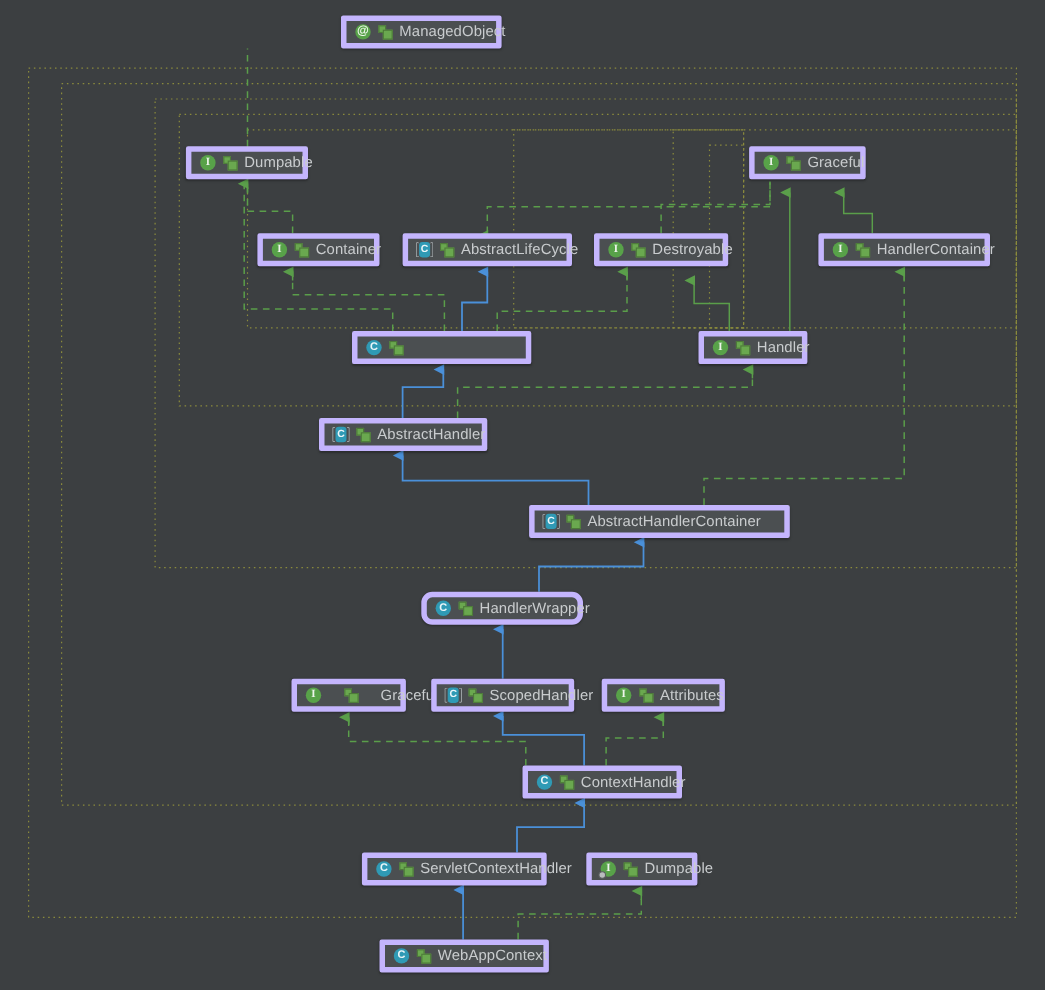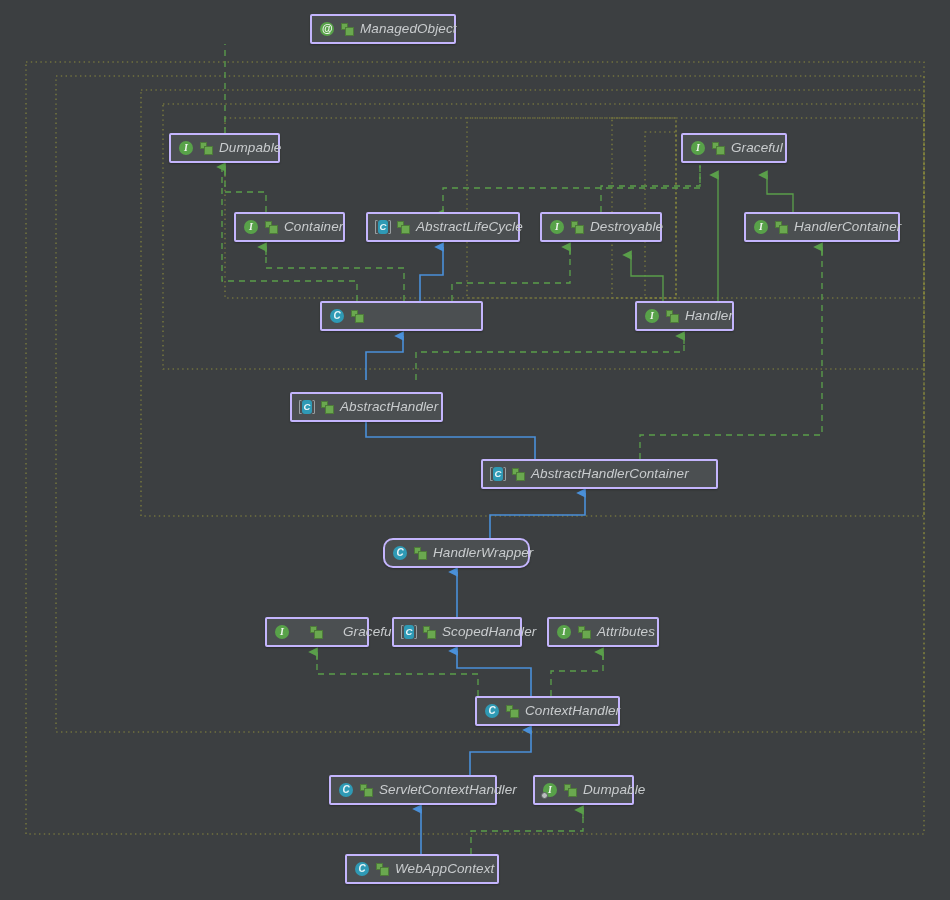--- a/index.html
+++ b/index.html
@@ -16,26 +16,25 @@
 
   .node{
     position:absolute;
     display:flex;
     align-items:center;
     gap:6px;
     height:30px;
     padding:0 11px 0 7px;
     box-sizing:border-box;
     background:#4b4f51;
-    border:2px solid #c4b5fd;
+    border:5px solid #c4b5fd;
     border-radius:2px;
     white-space:nowrap;
     box-shadow:0 1px 2px rgba(0,0,0,.30);
     z-index:5;
-    font-style:italic;
   }
   .node .label{
     color:#c9ccce;
     font-size:13.5px;
     line-height:30px;
     letter-spacing:.1px;
   }
 
   
   .ticon{
@@ -247,21 +246,21 @@
       </div>
       <div class="node" style="left: 320px; top: 301px; width: 163px;">
         <span class="ticon cls"></span>
         <span class="vis"></span>
       </div>
       <div class="node" style="left: 635px; top: 301px; width: 99px;">
         <span class="ticon iface"></span>
         <span class="vis"></span>
         <span class="label">Handler</span>
       </div>
-      <div class="node" style="left: 290px; top: 380px; width: 153px; margin-top: 12px;">
+      <div class="node" style="left: 290px; top: 380px; width: 153px;">
         <span class="ticon abs">
           <span class="br"></span>
         </span>
         <span class="vis"></span>
         <span class="label">AbstractHandler</span>
       </div>
       <div class="node" style="left: 481px; top: 459px; width: 237px;">
         <span class="ticon abs">
           <span class="br"></span>
         </span>

